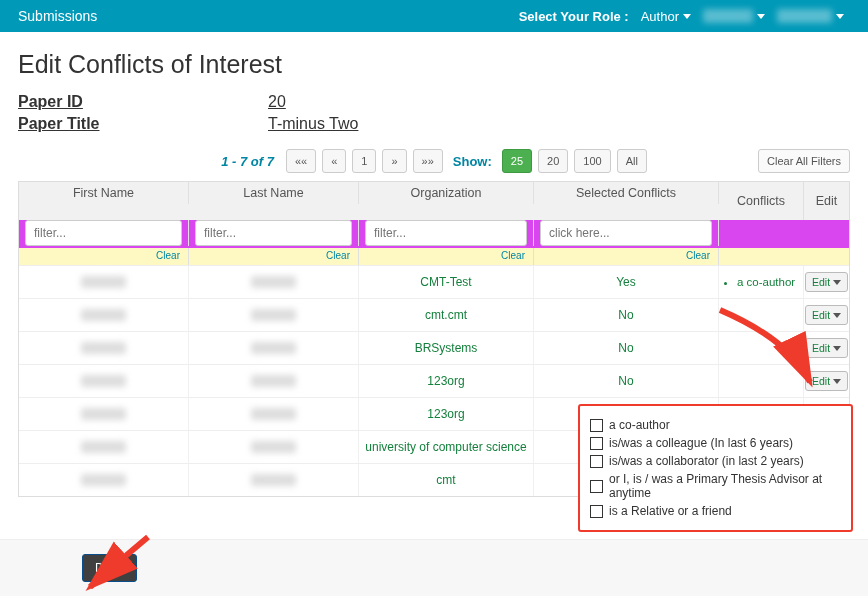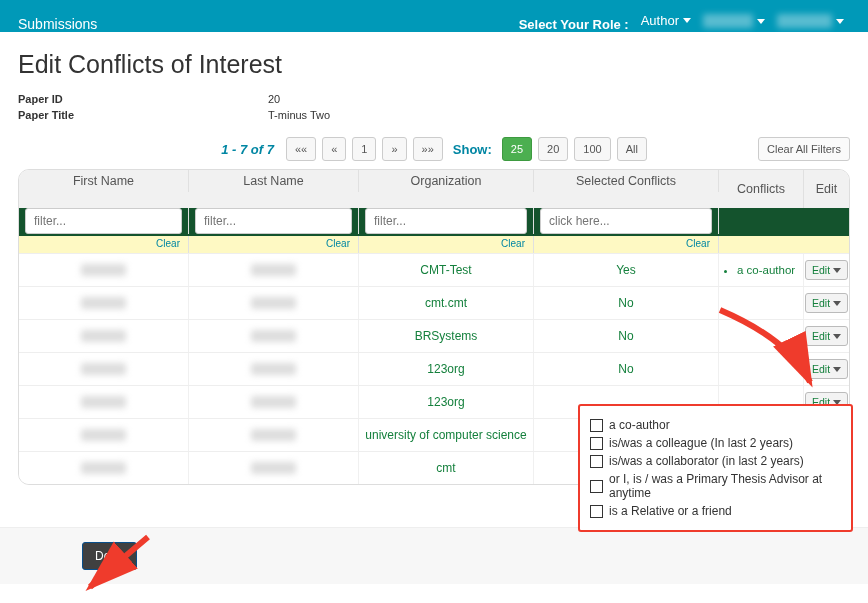--- a/index.html
+++ b/index.html
@@ -1,47 +1,47 @@
 <!DOCTYPE html>
 <html><head>
 <meta charset="utf-8">
 <style>
   * { box-sizing: border-box; margin: 0; padding: 0; }
   html, body { width: 868px; height: 603px; font-family: Arial, Helvetica, sans-serif; font-size: 13px; color: #333; background: #fff; overflow: hidden; }
   
-  .topbar { display: flex; align-items: flex-end; height: 32px; background: #0099b8; color: #fff; padding: 0 18px; }
+  .topbar { display: flex; align-items: center; height: 32px; background: #0099b8; color: #fff; padding: 0 18px; }
   .topbar .brand { font-size: 14px; }
   .topbar .spacer { flex: 1; }
   .topbar .role-label { font-weight: bold; font-size: 13px; margin-right: 6px; }
   .topbar .dd { display: inline-flex; align-items: center; gap: 4px; margin: 4px 6px; font-size: 13px; cursor: pointer; }
   .blur { filter: blur(3px); background: rgba(255,255,255,.35); border-radius: 2px; display:inline-block; }
   .blur.w1 { width: 50px; height: 14px; }
   .blur.w2 { width: 55px; height: 14px; }
   .caret { width:0;height:0;border-left:4px solid transparent;border-right:4px solid transparent;border-top:5px solid currentColor; display:inline-block;}
   
   .page { padding: 12px 18px 18px 18px; }
   h1 { font-size: 25px; font-weight: normal; margin: 6px 0 14px 0; }
-  .meta-row { display:flex; margin-bottom: 4px; font-size:11px; }
+  .meta-row { display:flex; margin-bottom: 4px; font-size:16px;text-decoration:underline; }
   .meta-row .k { width: 250px; font-weight: bold; }
   
   .toolbar { display:flex; align-items:center; gap:6px; margin:16px 0 8px 0; justify-content:center; position:relative;}
   .summary { color:#0086a3; font-weight:bold; margin-right:6px;font-style:italic; }
   .btn { display:inline-flex; align-items:center; justify-content:center; height:26px; padding:0 10px; font-size:12px; border:1px solid #ccc; background:#f7f7f7; border-radius:3px; color:#555; cursor:pointer;}
   .btn.small { height:24px; padding:0 8px; font-size:11px;}
   .btn.green { background:#4caf50; border-color:#3d9a40; color:#fff; }
   .btn.ghost { background:#fafafa;}
   .show-lbl { color:#0086a3; font-weight:bold; margin:0 4px 0 4px;}
   .clear-filters { position:absolute; right:0; }
   
-  .grid { border:1px solid #ddd; border-radius:11px; overflow:hidden; }
+  .grid { border:1px solid #ddd; border-radius:0; overflow:hidden; }
   .grid .hdr, .grid .filterrow, .grid .clearrow, .grid .row { display:grid; grid-template-columns: 170px 170px 175px 185px 85px 45px; }
   .grid .hdr { background:#f1f1f1; height:38px; }
   .grid .hdr .cell { display:flex; align-items:center; justify-content:center; font-size:12.5px; color:#555; border-right:1px solid #e0e0e0;}
   .grid .hdr .cell:last-child{border-right:none;}
-  .grid .filterrow { background:#14532d; padding-bottom:2px;}
+  .grid .filterrow { background:#d946ef; padding-bottom:2px;}
   .grid .filterrow .cell { padding:0 6px; border-right:1px solid #e0e0e0;}
   .grid .filterrow input { width:100%; height:26px; border:1px solid #ccc; border-radius:3px; padding:0 8px; font-size:12px; color:#555;}
   .grid .clearrow { background:#fef9c3; font-size:10px;}
   .grid .clearrow .cell { text-align:right; padding:2px 8px 4px 0; color:#0086a3; border-right:1px solid #e0e0e0; cursor:pointer;}
   .grid .row { border-top:1px solid #eee; min-height:32px; background:#fff;}
   .grid .row .cell { display:flex; align-items:center; justify-content:center; padding:6px 4px; font-size:12px; color:#15803d; border-right:1px solid #f0f0f0;}
   .grid .row .cell:last-child { border-right:none;}
   .blurcell { filter: blur(3px); background:#ddd; border-radius:2px; width:45px; height:12px; display:inline-block;}
   .editbtn { display:inline-flex; align-items:center; gap:3px; height:20px; padding:0 6px; font-size:10.5px; border:1px solid #bbb; background:#f3f3f3; border-radius:3px; cursor:pointer;}
   .bullet { list-style:disc; margin-left:12px; font-size:11.5px;}
@@ -248,21 +248,21 @@
     <button class="donebtn">Done</button>
   </div>
 
   <div class="dropdown">
     <div class="opt">
         <span class="chk"></span>
         <span>a co-author</span>
       </div>
     <div class="opt">
         <span class="chk"></span>
-        <span>is/was a colleague (In last 2 years)</span>
+        <span>is/was a colleague (In last 6 years)</span>
       </div>
     <div class="opt">
         <span class="chk"></span>
         <span>is/was a collaborator (in last 2 years)</span>
       </div>
     <div class="opt">
         <span class="chk"></span>
         <span>or I, is / was a Primary Thesis Advisor at anytime</span>
       </div>
     <div class="opt">

